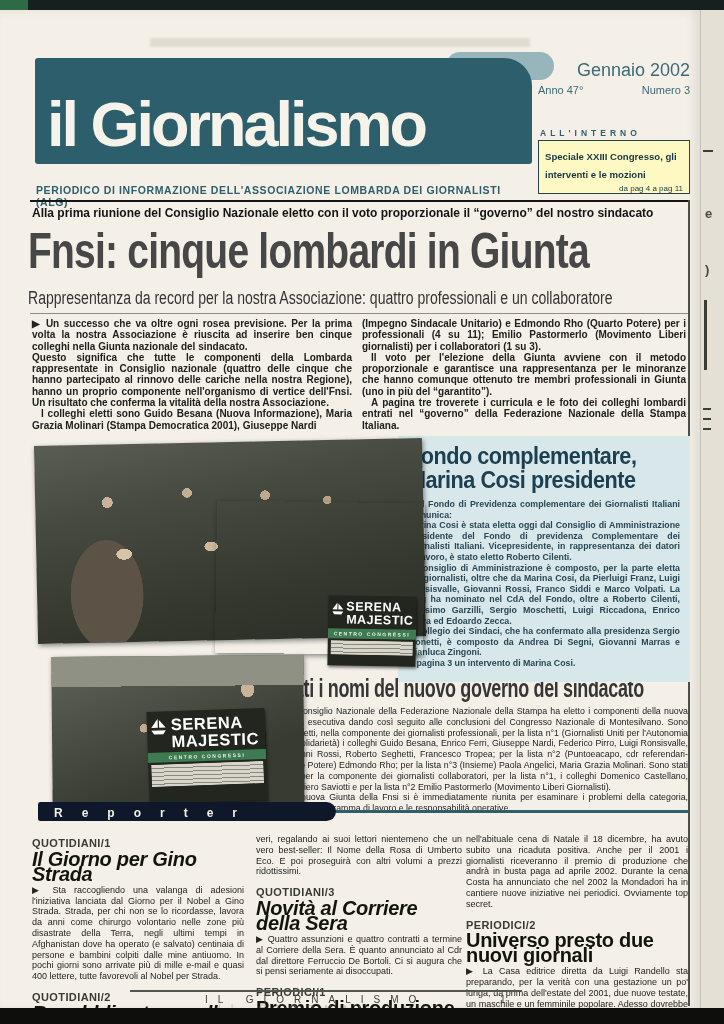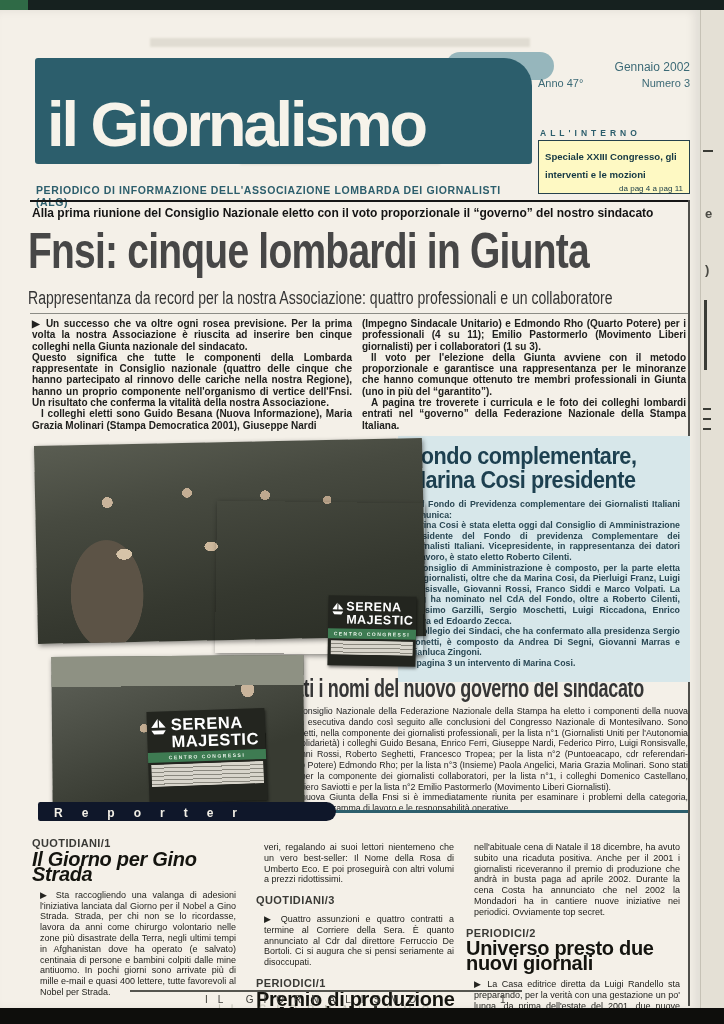--- a/index.html
+++ b/index.html
@@ -15,21 +15,21 @@
   .nb-bar{position:absolute;background:#3a3c36;}
   .bottom-strip{position:absolute;top:1008px;left:0;width:724px;height:16px;background:#0e0e0c;}
 
   
   .swoosh{position:absolute;left:446px;top:42px;width:108px;height:28px;background:#96b6bc;border-radius:14px;}
   .masthead-box{position:absolute;left:35px;top:48px;width:497px;height:106px;background:#2c5e6c;
                 border-radius:3px 28px 3px 3px;}
   .masthead-title{position:absolute;left:12px;bottom:4px;font-size:63px;font-weight:bold;
                   color:#f6f3ea;letter-spacing:-3px;white-space:nowrap;}
   .date-block{position:absolute;left:538px;top:50px;width:152px;color:#3c6a76;}
-  .date-line{font-size:12px;text-align:right;}
+  .date-line{font-size:18px;text-align:right;}
   .anno-row{display:flex;justify-content:space-between;font-size:11px;margin-top:3px;}
   .interno-label{position:absolute;left:540px;top:118px;width:150px;font-size:8.5px;
                  letter-spacing:4px;color:#2c5e6c;font-weight:bold;}
   .interno-box{position:absolute;left:538px;top:130px;width:150px;border:1.5px solid #26424c;background:#fef9c3;}
   .interno-item{padding:5px 6px;color:#153844;}
   .interno-item + .interno-item{border-top:1px solid #26424c;}
   .ii-title{font-size:9.6px;font-weight:bold;line-height:11px;display:inline;}
   .ii-pages{font-size:8px;font-weight:normal;float:right;margin-top:2px;}
   .tagline{position:absolute;left:36px;top:174px;width:500px;font-size:10.5px;font-weight:bold;
            color:#2c5e6c;letter-spacing:.6px;}
@@ -118,21 +118,21 @@
   
   .bcol{position:absolute;top:824px;font-size:9px;line-height:10.8px;color:#23231f;text-align:justify;}
   #bcol1{left:32px;width:212px;}
   #bcol2{left:256px;width:206px;}
   #bcol3{left:466px;width:222px;}
   .sec-label{font-size:11px;letter-spacing:.4px;color:#3a3a36;margin:10px 0 3px 0;font-weight:bold;text-align:left;}
   .sec-label:first-child{margin-top:4px;}
   .sec-title{font-size:20px;font-weight:bold;color:#14140f;margin:0 0 3px 0;letter-spacing:-.3px;
              line-height:15px;text-align:left;}
   .sec-title.it{font-style:italic;}
-  .bcol p{margin:8px;}
+  .bcol p{margin:0;}
 
   
   .footer-rule{position:absolute;left:130px;top:980px;width:392px;height:1.5px;background:#55554f;}
   .footer-title{position:absolute;left:205px;top:984px;font-size:10px;letter-spacing:10px;color:#3d3d39;}
   .footer-page{position:absolute;left:500px;top:984px;font-size:10px;color:#3d3d39;}
   .footer-ghost{position:absolute;left:218px;top:994px;font-size:10px;letter-spacing:10px;color:#8a8d7c;
                 opacity:.5;filter:blur(.4px);transform:rotate(.4deg);}
   .ghost-bar{position:absolute;background:#c9c6b8;opacity:.45;filter:blur(1px);}
 </style>
 </head>
@@ -251,20 +251,21 @@
       <h3 class="sec-title it">Il Giorno per Gino Strada</h3>
       <p>▶ Sta raccogliendo una valanga di adesioni l'iniziativa lanciata dal Giorno per il Nobel a Gino Strada. Strada, per chi non se lo ricordasse, lavora da anni come chirurgo volontario nelle zone più disastrate della Terra, negli ultimi tempi in Afghanistan dove ha operato (e salvato) centinaia di persone e bambini colpiti dalle mine antiuomo. In pochi giorni sono arrivate più di mille e-mail e quasi 400 lettere, tutte favorevoli al Nobel per Strada.</p>
       <div class="sec-label">QUOTIDIANI/2</div>
       <h3 class="sec-title it">Repubblica torna alle promozioni</h3>
       <p>▶ Si era pensato che l'era delle promozioni fosse definitivamente tramontata. Invece Repubblica ha dato di nuovo fuoco alle pol-</p>
     </div>
 
     <div class="bcol" id="bcol2">
       <p>veri, regalando ai suoi lettori nientemeno che un vero best-seller: Il Nome della Rosa di Umberto Eco. E poi proseguirà con altri volumi a prezzi ridottissimi.</p>
       <div class="sec-label">QUOTIDIANI/3</div>
+      <h3 class="sec-title it">Novità al Corriere della Sera</h3>
       <p>▶ Quattro assunzioni e quattro contratti a termine al Corriere della Sera. È quanto annunciato al Cdr dal direttore Ferruccio De Bortoli. Ci si augura che si pensi seriamente ai disoccupati.</p>
       <div class="sec-label">PERIODICI/1</div>
       <h3 class="sec-title">Premio di produzione in Mondadori</h3>
       <p>▶ Il buon andamento della casa editrice di Segrate, illustrato a manager e direttori dall'amministratore delegato Maurizio Costa,</p>
     </div>
 
     <div class="bcol" id="bcol3">
       <p>nell'abituale cena di Natale il 18 dicembre, ha avuto subito una ricaduta positiva. Anche per il 2001 i giornalisti riceveranno il premio di produzione che andrà in busta paga ad aprile 2002. Durante la cena Costa ha annunciato che nel 2002 la Mondadori ha in cantiere nuove iniziative nei periodici. Ovviamente top secret.</p>
       <div class="sec-label">PERIODICI/2</div>
       <h3 class="sec-title">Universo presto due nuovi giornali</h3>

